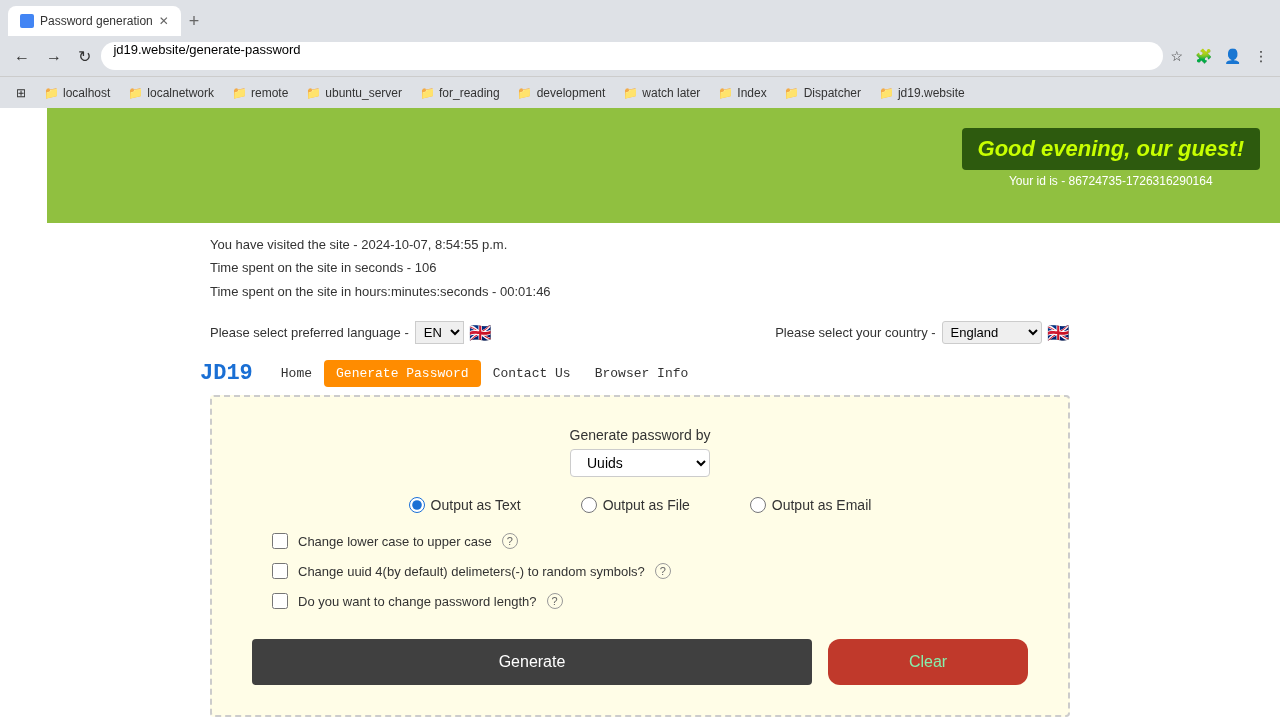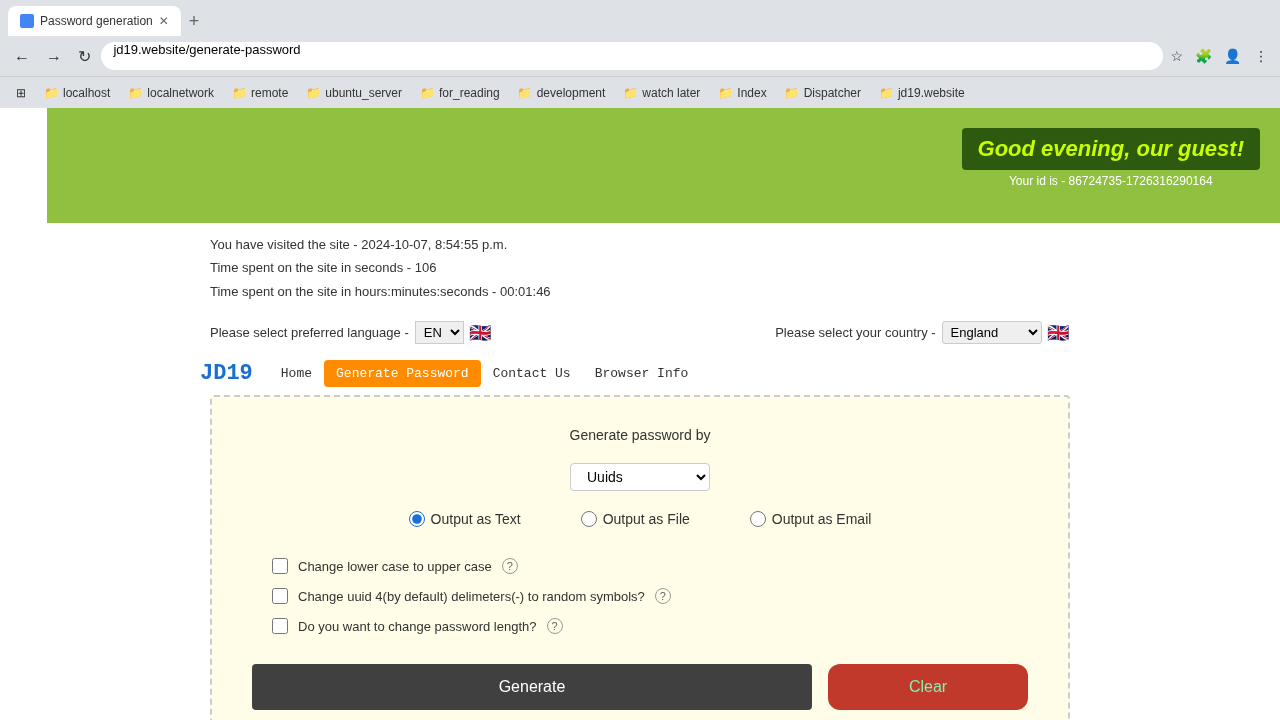--- a/index.html
+++ b/index.html
@@ -49,24 +49,24 @@
     .nav-bar { display: flex; align-items: center; padding: 8px 200px; gap: 0; font-family: Liberation Mono, monospace; }
     .site-logo { color: #1a6fd4; font-size: 22px; font-weight: bold; margin-right: 16px; }
     .nav-link { padding: 6px 12px; font-size: 13px; color: #333; text-decoration: none; cursor: pointer; border-radius: 4px; }
     .nav-link.active { background: #ff8c00; color: #fff; border-radius: 4px; }
 
     
     .main-content { padding: 0 210px 20px; }
     .password-form { background: #fffde7; border: 2px dashed #ccc; border-radius: 4px; padding: 30px 40px; }
 
     .generate-by-row { display: flex; flex-direction: column; align-items: center; margin-bottom: 20px; }
-    .generate-by-label { font-size: 14px; color: #333; margin-bottom: 20px; }
+    .generate-by-label { font-size: 14px; color: #333; margin-bottom: 6px; }
     .generate-by-select { padding: 4px 12px; font-size: 14px; border: 1px solid #ccc; border-radius: 4px; min-width: 140px; background: #fff; }
 
-    .output-options { display: flex; align-items: flex-end; justify-content: center; gap: 60px; margin-bottom: 31px; }
+    .output-options { display: flex; align-items: flex-end; justify-content: center; gap: 60px; margin-bottom: 20px; }
     .radio-option { display: flex; align-items: center; gap: 6px; font-size: 14px; cursor: pointer; }
     .radio-option input[type="radio"] { width: 16px; height: 16px; accent-color: #1a6fd4; cursor: pointer; }
 
     .options-list { display: flex; flex-direction: column; gap: 14px; margin-bottom: 30px; padding-left: 20px; }
     .option-row { display: flex; align-items: center; gap: 10px; font-size: 13px; }
     .option-row input[type="checkbox"] { width: 16px; height: 16px; }
     .help-icon { display: inline-flex; align-items: center; justify-content: center; width: 16px; height: 16px; border-radius: 50%; border: 1px solid #999; color: #666; font-size: 11px; cursor: pointer; }
 
     .buttons-row { display: flex; gap: 16px; }
     .btn-generate { flex: 1; background: #404040; color: #fff; border: none; border-radius: 4px; padding: 14px; font-size: 16px; cursor: pointer; }

